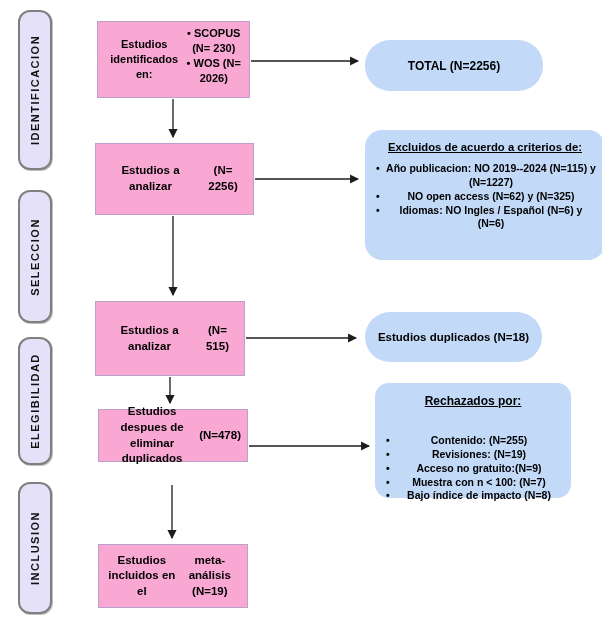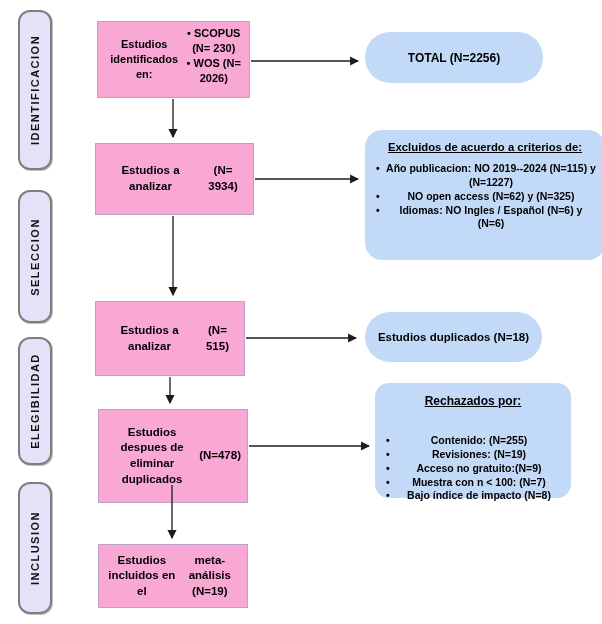--- a/index.html
+++ b/index.html
@@ -127,39 +127,39 @@
   <div class="node node-identified" style="left:97px;top:21px;width:153px;height:77px;">
     <div>Estudios identificados en:</div>
     <ul class="bullets">
       <li>SCOPUS (N= 230)</li>
       <li>WOS (N= 2026)</li>
     </ul>
   </div>
 
   <div class="node" style="left:95px;top:143px;width:159px;height:72px;">
     <div>Estudios a analizar</div>
-    <div>(N= 3934)</div>
+    <div>(N= 2256)</div>
   </div>
 
   <div class="node" style="left:95px;top:301px;width:150px;height:75px;">
     <div>Estudios a analizar</div>
     <div>(N= 515)</div>
   </div>
 
-  <div class="node" style="left:98px;top:409px;width:150px;height:94px;">
+  <div class="node" style="left:98px;top:409px;width:150px;height:53px;">
     <div>Estudios despues de eliminar duplicados</div>
     <div>(N=478)</div>
   </div>
 
   <div class="node" style="left:98px;top:544px;width:150px;height:64px;">
     <div>Estudios incluidos en el</div>
     <div>meta-análisis (N=19)</div>
   </div>
 
-  <div class="side-node pill" style="left:365px;top:32px;width:178px;height:51px;">
+  <div class="side-node pill" style="left:365px;top:40px;width:178px;height:51px;">
     <span>TOTAL (N=2256)</span>
   </div>
 
   <div class="side-node round-box" style="left:365px;top:130px;width:240px;height:130px;">
     <div class="rb-title">Excluidos de acuerdo a criterios de:</div>
     <ul>
       <li>Año publicacion: NO 2019--2024 (N=115) y (N=1227)</li>
       <li>NO open access (N=62) y (N=325)</li>
       <li>Idiomas: NO Ingles / Español (N=6) y (N=6)</li>
     </ul>

